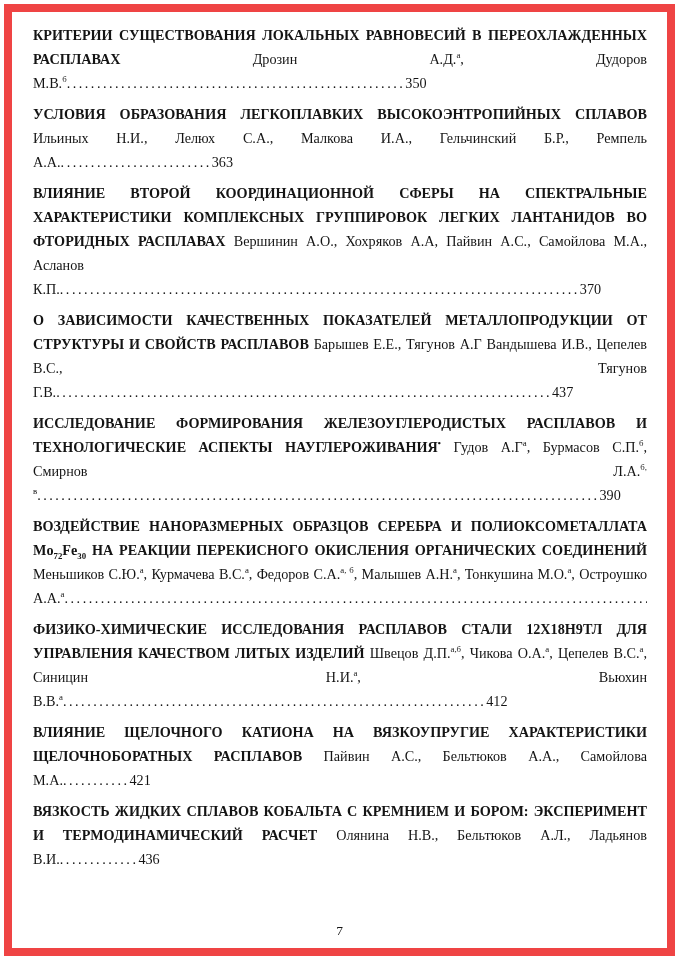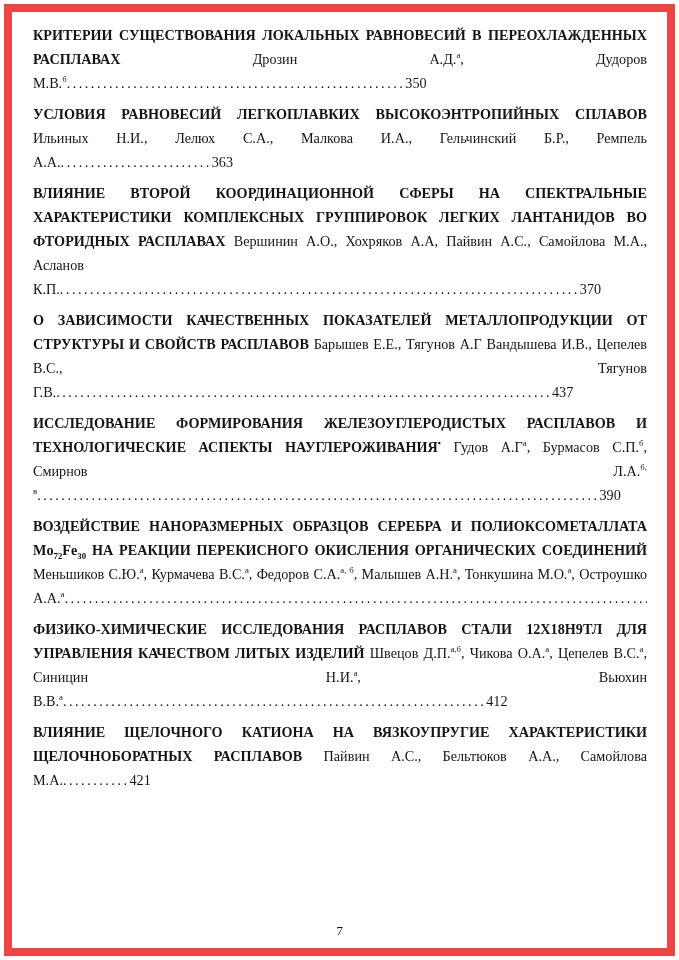--- a/index.html
+++ b/index.html
@@ -38,22 +38,23 @@
     text-align: center;
     font-size: 13.5px;
   }
 </style>
 </head>
 <body>
 
 <div class="sheet">
   <div class="content">
       <p class="toc-entry"><span class="title">КРИТЕРИИ СУЩЕСТВОВАНИЯ ЛОКАЛЬНЫХ РАВНОВЕСИЙ В ПЕРЕОХЛАЖДЕННЫХ РАСПЛАВАХ</span> <span class="authors">Дрозин А.Д.<sup>а</sup>, Дудоров М.В.<sup>б</sup></span><span class="leader">........................................................</span><span class="pagenum">350</span></p>
-      <p class="toc-entry"><span class="title">УСЛОВИЯ РАВНОВЕСИЙ ЛЕГКОПЛАВКИХ ВЫСОКОЭНТРОПИЙНЫХ СПЛАВОВ</span> <span class="authors">Ильиных Н.И., Лелюх С.А., Малкова И.А., Гельчинский Б.Р., Ремпель А.А.</span><span class="leader">.........................</span><span class="pagenum">363</span></p>
+      <p class="toc-entry"><span class="title">УСЛОВИЯ ОБРАЗОВАНИЯ ЛЕГКОПЛАВКИХ ВЫСОКОЭНТРОПИЙНЫХ СПЛАВОВ</span> <span class="authors">Ильиных Н.И., Лелюх С.А., Малкова И.А., Гельчинский Б.Р., Ремпель А.А.</span><span class="leader">.........................</span><span class="pagenum">363</span></p>
       <p class="toc-entry"><span class="title">ВЛИЯНИЕ ВТОРОЙ КООРДИНАЦИОННОЙ СФЕРЫ НА СПЕКТРАЛЬНЫЕ ХАРАКТЕРИСТИКИ КОМПЛЕКСНЫХ ГРУППИРОВОК ЛЕГКИХ ЛАНТАНИДОВ ВО ФТОРИДНЫХ РАСПЛАВАХ</span> <span class="authors">Вершинин А.О., Хохряков А.А, Пайвин А.С., Самойлова М.А., Асланов К.П.</span><span class="leader">......................................................................................</span><span class="pagenum">370</span></p>
       <p class="toc-entry"><span class="title">О ЗАВИСИМОСТИ КАЧЕСТВЕННЫХ ПОКАЗАТЕЛЕЙ МЕТАЛЛОПРОДУКЦИИ ОТ СТРУКТУРЫ И СВОЙСТВ РАСПЛАВОВ</span> <span class="authors">Барышев Е.Е., Тягунов А.Г Вандышева И.В., Цепелев В.С., Тягунов Г.В.</span><span class="leader">..................................................................................</span><span class="pagenum">437</span></p>
       <p class="toc-entry"><span class="title">ИССЛЕДОВАНИЕ ФОРМИРОВАНИЯ ЖЕЛЕЗОУГЛЕРОДИСТЫХ РАСПЛАВОВ И ТЕХНОЛОГИЧЕСКИЕ АСПЕКТЫ НАУГЛЕРОЖИВАНИЯ<sup>•</sup></span> <span class="authors">Гудов А.Г<sup>а</sup>, Бурмасов С.П.<sup>б</sup>, Смирнов Л.А.<sup>б, в</sup></span><span class="leader">.............................................................................................</span><span class="pagenum">390</span></p>
       <p class="toc-entry"><span class="title">ВОЗДЕЙСТВИЕ НАНОРАЗМЕРНЫХ ОБРАЗЦОВ СЕРЕБРА И ПОЛИОКСОМЕТАЛЛАТА Mo<sub>72</sub>Fe<sub>30</sub> НА РЕАКЦИИ ПЕРЕКИСНОГО ОКИСЛЕНИЯ ОРГАНИЧЕСКИХ СОЕДИНЕНИЙ</span> <span class="authors">Меньшиков С.Ю.<sup>а</sup>, Курмачева В.С.<sup>а</sup>, Федоров С.А.<sup>а, б</sup>, Малышев А.Н.<sup>а</sup>, Тонкушина М.О.<sup>а</sup>, Остроушко А.А.<sup>а</sup></span><span class="leader">........................................................................................................................................................................................................................................................................................................................................................................................................................................................................................................................................................................................................................</span></p>
       <p class="toc-entry"><span class="title">ФИЗИКО-ХИМИЧЕСКИЕ ИССЛЕДОВАНИЯ РАСПЛАВОВ СТАЛИ 12Х18Н9ТЛ ДЛЯ УПРАВЛЕНИЯ КАЧЕСТВОМ ЛИТЫХ ИЗДЕЛИЙ</span> <span class="authors">Швецов Д.П.<sup>а,б</sup>, Чикова О.А.<sup>а</sup>, Цепелев В.С.<sup>а</sup>, Синицин Н.И.<sup>а</sup>, Вьюхин В.В.<sup>а</sup></span><span class="leader">......................................................................</span><span class="pagenum">412</span></p>
       <p class="toc-entry"><span class="title">ВЛИЯНИЕ ЩЕЛОЧНОГО КАТИОНА НА ВЯЗКОУПРУГИЕ ХАРАКТЕРИСТИКИ ЩЕЛОЧНОБОРАТНЫХ РАСПЛАВОВ</span> <span class="authors">Пайвин А.С., Бельтюков А.А., Самойлова М.А.</span><span class="leader">...........</span><span class="pagenum">421</span></p>
+      <p class="toc-entry"><span class="title">ВЯЗКОСТЬ ЖИДКИХ СПЛАВОВ КОБАЛЬТА С КРЕМНИЕМ И БОРОМ: ЭКСПЕРИМЕНТ И ТЕРМОДИНАМИЧЕСКИЙ РАСЧЕТ</span> <span class="authors">Олянина Н.В., Бельтюков А.Л., Ладьянов В.И.</span><span class="leader">.............</span><span class="pagenum">436</span></p>
     </div>
   <div class="folio">7</div>
 </div>
 
 </body></html>

